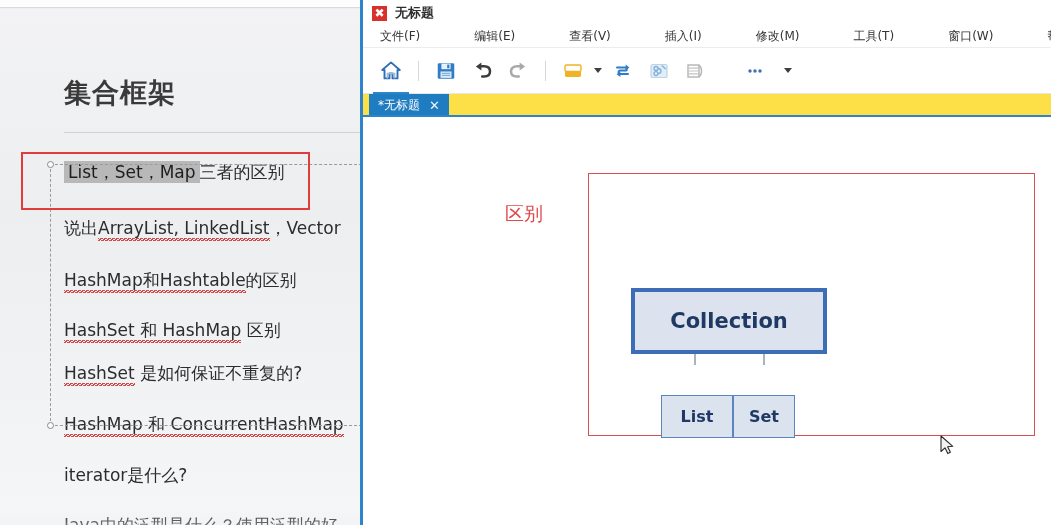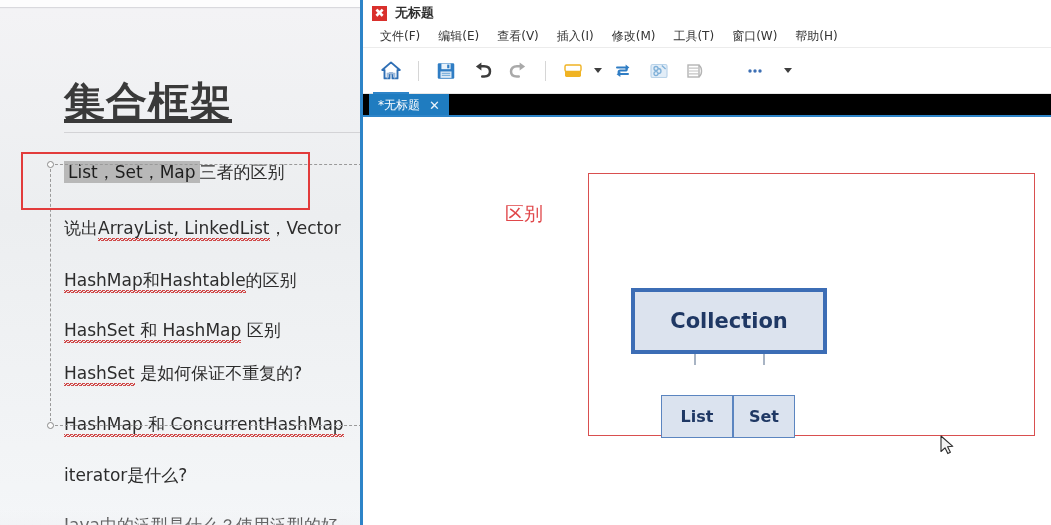--- a/index.html
+++ b/index.html
@@ -23,25 +23,24 @@
     position: absolute; left: 0; top: 0; width: 360px; height: 8px;
     background: #fdfdfd; border-bottom: 1px solid #d9d9dd;
   }
   #doc-page {
     position: absolute; left: 0; top: 9px;
     width: 360px; height: 516px;
     background: linear-gradient(180deg,#f3f3f5 0%, #eceef0 40%, #f4f6f8 100%);
   }
   #doc-title {
     position: absolute; left: 64px; top: 66px;
-    font-size: 41px; font-weight: bold; color: #3a3a3a;
+    font-size: 27px; font-weight: bold; color: #3a3a3a;
     letter-spacing: 1px;
     font-family: "DejaVu Sans","Liberation Sans",sans-serif;
     white-space: nowrap;
-    text-decoration: underline;
   }
   
   #red-annot {
     position: absolute; left: 21px; top: 143px;
     width: 289px; height: 58px;
     border: 2px solid #e23b3b;
     pointer-events: none;
   }
   
   #sel-frame {
@@ -107,20 +106,21 @@
   }
   #app-title {
     font-size: 13px; color: #2e2e2e; font-weight: bold;
     font-family: "DejaVu Sans","Liberation Sans",sans-serif;
   }
 
   #menubar {
     height: 22px; background: #ffffff;
     display: flex; align-items: center; padding-left: 8px;
     border-bottom: 1px solid #ececec;
+    gap: 36px;
   }
   .menu-item {
     font-size: 12px; color: #333; padding: 2px 9px; cursor: default;
     white-space: nowrap;
     font-family: "DejaVu Sans","Liberation Sans",sans-serif;
   }
 
   #toolbar {
     height: 46px; background: #ffffff;
     display: flex; align-items: center; padding-left: 10px;
@@ -144,21 +144,21 @@
     border-left: 4px solid transparent;
     border-right: 4px solid transparent;
     border-top: 5px solid #3f3f3f;
   }
   #home-underline {
     position: absolute; left: 10px; top: 92px;
     width: 36px; height: 3px; background: #2d84c8;
   }
 
   #tabstrip {
-    height: 23px; background: #000000;
+    height: 23px; background: #fde047;
     display: flex; align-items: flex-end; padding-left: 6px;
     position: relative;
   }
   #tab-active {
     height: 23px; background: #1f7cc0;
     display: flex; align-items: center; gap: 9px;
     padding: 0 9px; color: #ffffff; font-size: 12px;
     font-family: "DejaVu Sans","Liberation Sans",sans-serif;
     white-space: nowrap;
   }

